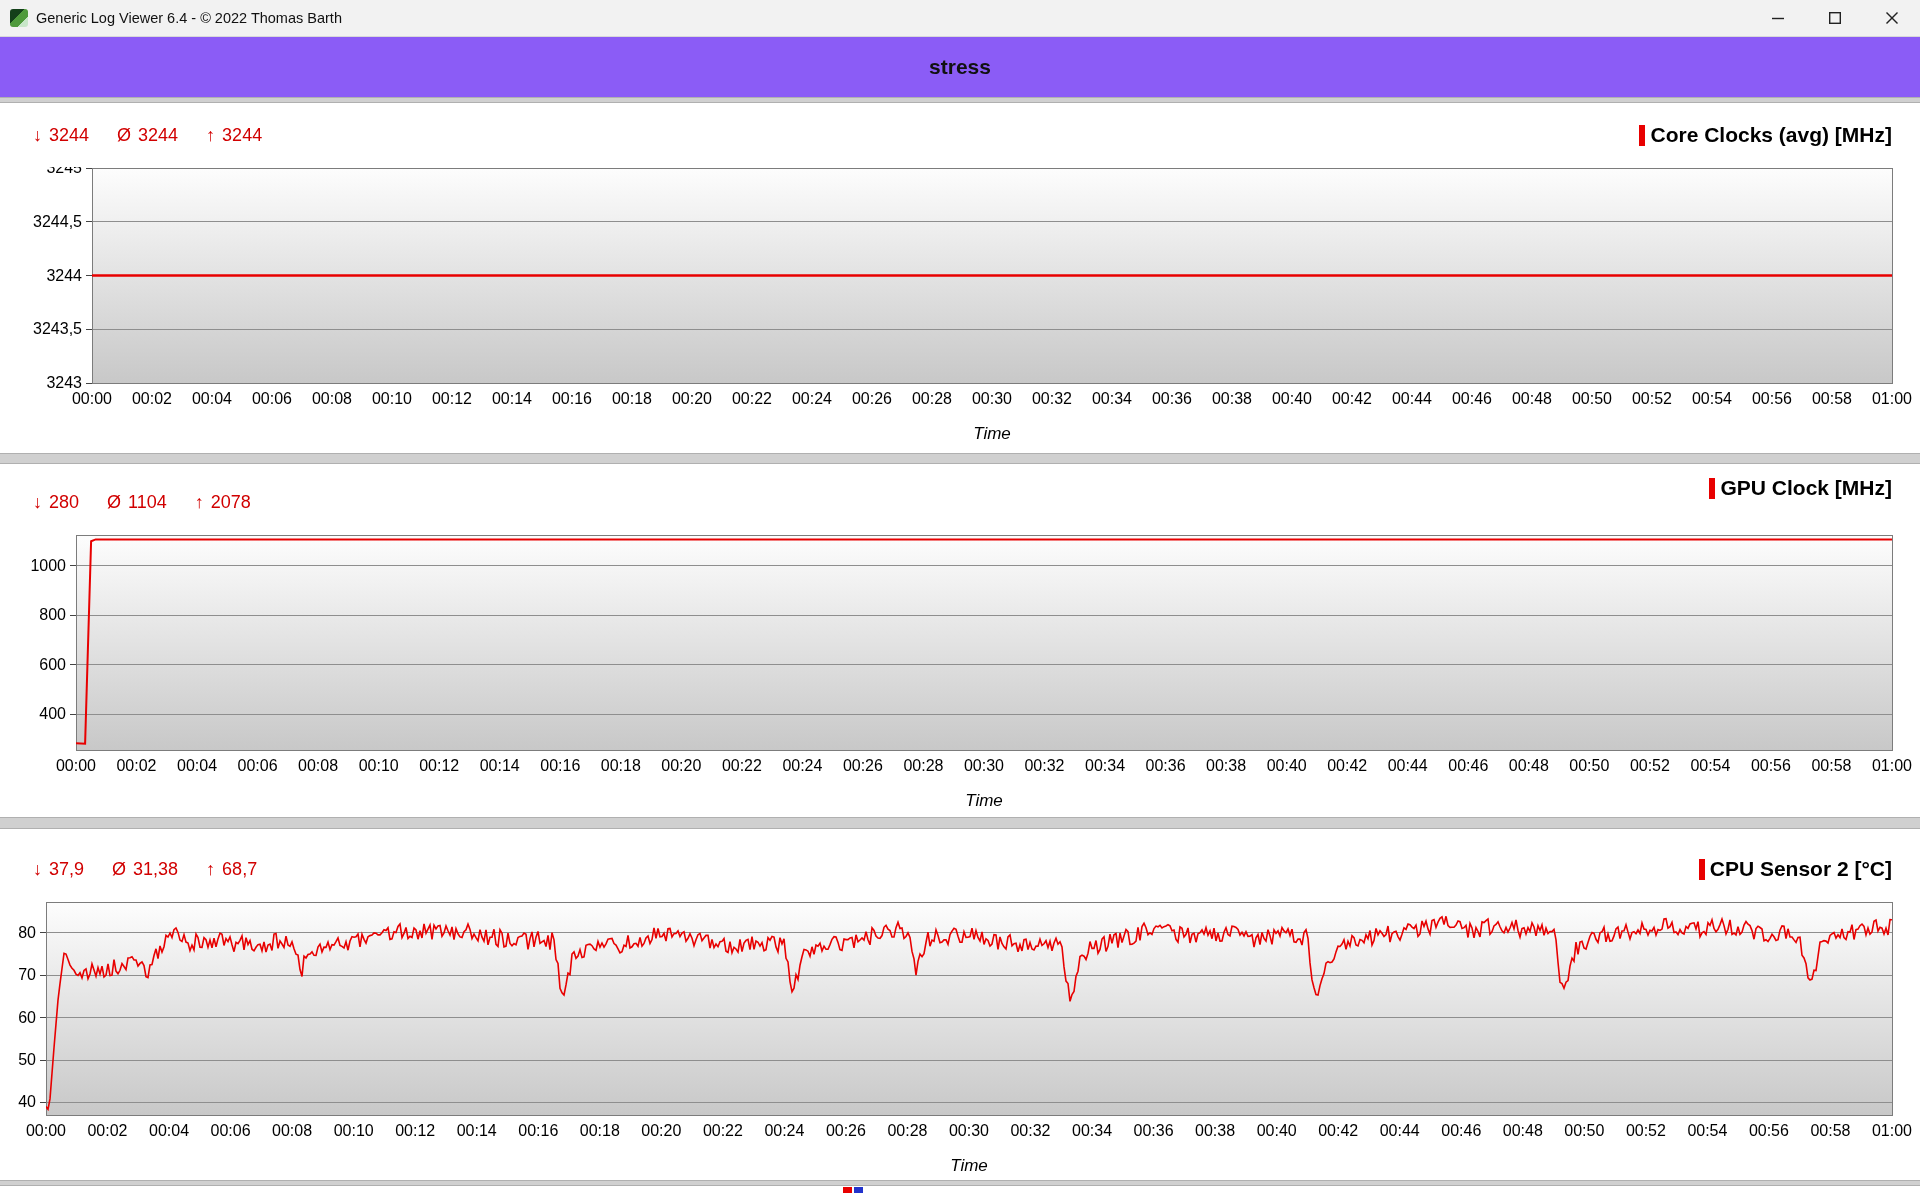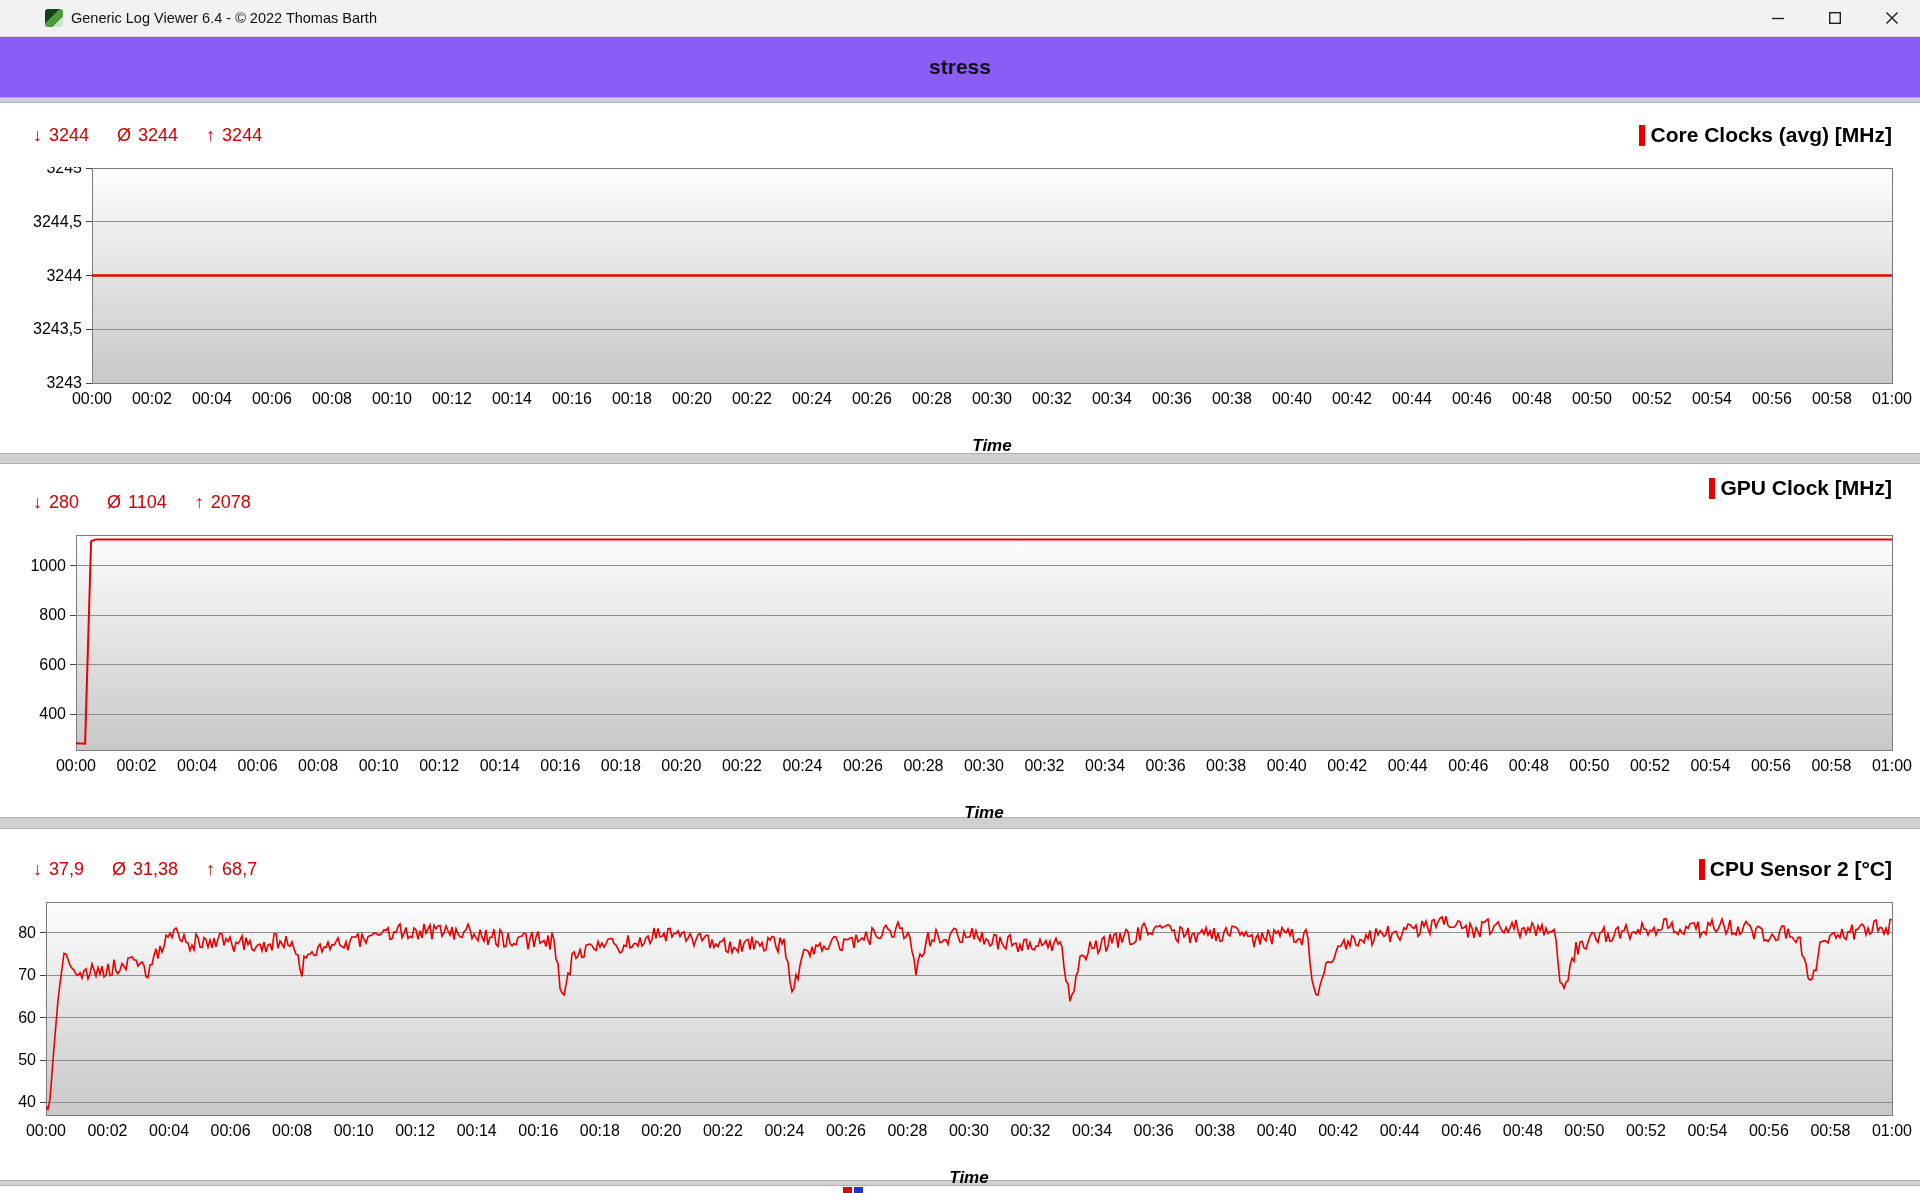--- a/index.html
+++ b/index.html
@@ -5,21 +5,21 @@
   html,body{margin:0;padding:0;}
   body{
     width:1920px;height:1193px;overflow:hidden;
     background:#d0d0d0;
     font-family:"Liberation Sans",sans-serif;
     position:relative;
   }
   
   .titlebar{
     height:37px;background:#f2f2f2;border-bottom:1px solid #d9d9d9;
-    display:flex;align-items:center;box-sizing:border-box;padding-left:35px;
+    display:flex;align-items:center;box-sizing:border-box;
   }
   .app-icon{
     width:18px;height:18px;margin:0 8px 0 10px;border-radius:3px;
     background:linear-gradient(135deg,#14401a 0 40%,#4f9a3c 40% 70%,#c8e6c9 70% 100%);
     flex:0 0 auto;
   }
   .titlebar-title{font-size:14.5px;color:#111;}
   .win-btns{margin-left:auto;display:flex;height:100%;}
   .win-btn{
     width:57px;height:100%;display:flex;align-items:center;justify-content:center;
@@ -58,21 +58,21 @@
   .p0 .legend{top:20px;}
   .p1 .legend{top:12px;}
   .p2 .legend{top:28px;}
   .legend-marker{width:6px;height:21px;display:inline-block;}
   .legend-label{font-size:21px;font-weight:bold;color:#000;}
   .chart-host{display:block;line-height:0;}
   .chart-host svg{display:block;}
   .chart-host svg text{font-family:"Liberation Sans",sans-serif;fill:#000;}
   .time-label{
     font-size:17px;font-style:italic;color:#000;
-    text-align:center;height:24px;line-height:24px;margin-top:18px;font-weight:bold;
+    text-align:center;height:24px;line-height:24px;margin-top:6px;
   }
   
   .bottom-sliver{
     margin-top:4px;height:8px;background:#ffffff;border-top:1px solid #b0b0b0;
     box-sizing:border-box;position:relative;
   }
   .mini-marker{position:absolute;top:1px;width:9px;height:6px;display:inline-block;}
   .mini-red{left:843px;}
   .mini-blue{left:854px;}
 </style>

